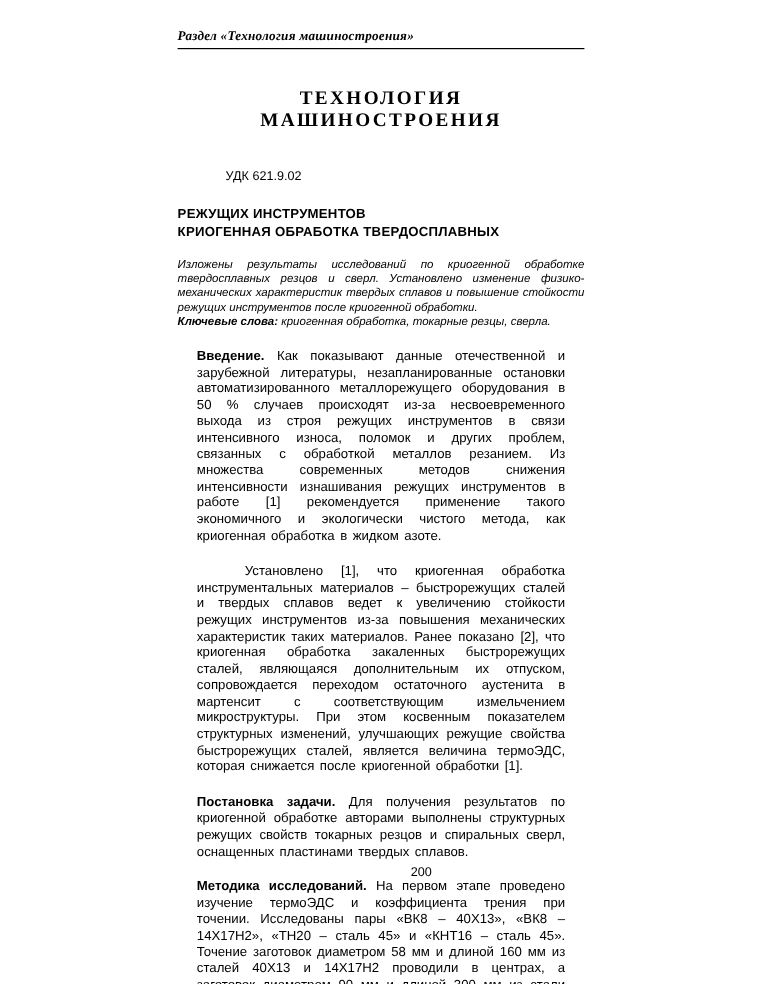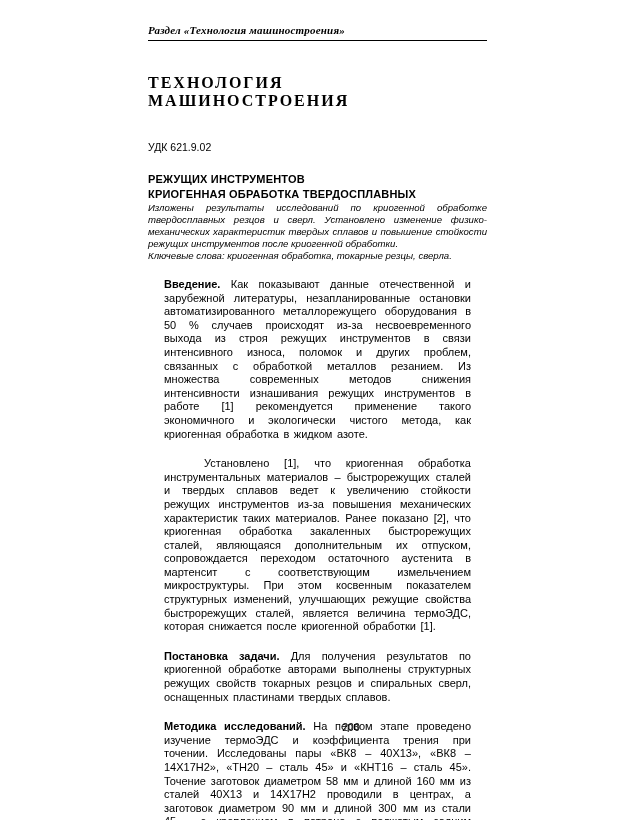--- a/index.html
+++ b/index.html
@@ -26,52 +26,55 @@
       font-size: 11px;
       letter-spacing: 0.2px;
       padding-bottom: 4px;
       border-bottom: 1.4px solid #000000;
     }
     .section-title {
       font-family: "Liberation Serif", serif;
       font-weight: bold;
       font-size: 16px;
       letter-spacing: 2px;
+      text-align: center;
       margin-top: 33px;
     }
     .udc {
       font-size: 10.5px;
       margin-top: 31px;
+      margin-left: 40px;
     }
     .authors {
       font-size: 10.5px;
       margin-top: 17px;
       letter-spacing: 0.2px;
     }
     .article-title {
       font-size: 11px;
       font-weight: bold;
       line-height: 15px;
       margin-top: 19px;
       letter-spacing: 0.2px;
     }
     .abstract {
       font-size: 9.6px;
       font-style: italic;
       line-height: 12px;
       text-align: justify;
+      margin-top: 13px;
     }
     .keywords {
       font-size: 9.6px;
       font-style: italic;
       line-height: 12px;
       text-align: justify;
     }
     .kw-label {
-      font-weight: normal;
+      font-weight: bold;
     }
     .body-text {
       margin-top: 13px;
       font-size: 11px;
       line-height: 13.6px;
       text-align: justify;
       word-spacing: 1.5px;
     }
     .body-text p {
       margin: 16px;

